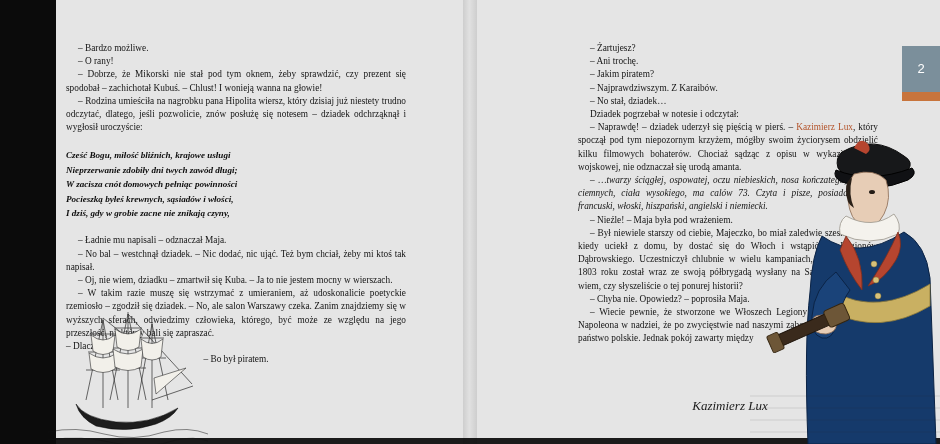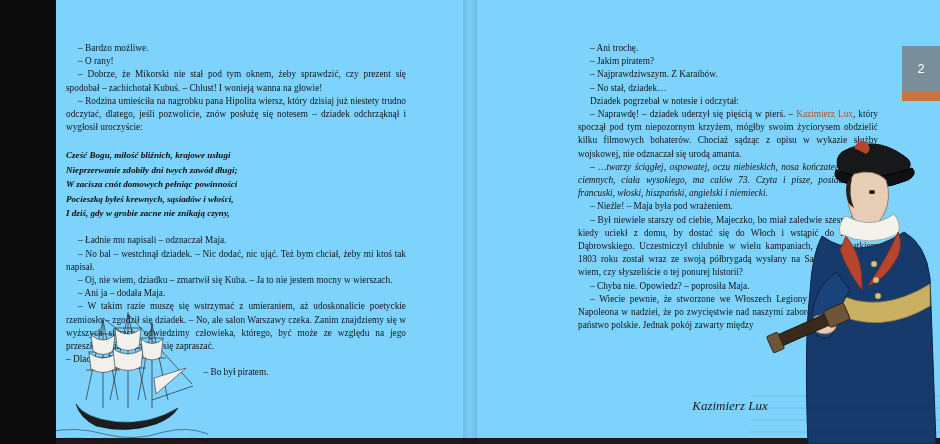--- a/index.html
+++ b/index.html
@@ -11,21 +11,21 @@
     width: 940px;
     height: 444px;
     overflow: hidden;
     font-family: "Liberation Serif", serif;
     color: #111;
   }
   .page {
     position: relative;
     width: 940px;
     height: 444px;
-    background: #7dd3fc;
+    background: #e5e5e5;
   }
   
   .left-bleed {
     position: absolute;
     left: 0; top: 0;
     width: 56px; height: 444px;
     background: #0b0b0b;
     z-index: 5;
   }
   
@@ -152,27 +152,27 @@
       <div>Cześć Bogu, miłość bliźnich, krajowe usługi</div>
       <div>Nieprzerwanie zdobiły dni twych zawód długi;</div>
       <div>W zacisza cnót domowych pełniąc powinności</div>
       <div>Pocieszką byłeś krewnych, sąsiadów i włości,</div>
       <div>I dziś, gdy w grobie zacne nie znikają czyny,</div>
     </div>
 
     <p class="dash">– Ładnie mu napisali – odznaczał Maja.</p>
     <p class="dash">– No bal – westchnął dziadek. – Nic dodać, nic ująć. Też bym chciał, żeby mi ktoś tak napisał.</p>
     <p class="dash">– Oj, nie wiem, dziadku – zmartwił się Kuba. – Ja to nie jestem mocny w wierszach.</p>
-    <p class="dash">– Ani ja – dodała Maja.</p>
     <p class="dash">– W takim razie muszę się wstrzymać z umieraniem, aż udoskonalicie poetyckie rzemiosło – zgodził się dziadek. – No, ale salon Warszawy czeka. Zanim znajdziemy się w wyższych sferach, odwiedzimy człowieka, którego, być może ze względu na jego przeszłość, niektórzy bali się zapraszać.</p>
     <p class="dash" style="text-align:left; text-indent:0;">– Dlaczego?</p>
     <p class="dash" style="text-align:center; text-indent:0;">– Bo był piratem.</p>
   </div>
 
   <div class="col right">
+    <p class="dash">– Żartujesz?</p>
     <p class="dash">– Ani trochę.</p>
     <p class="dash">– Jakim piratem?</p>
     <p class="dash">– Najprawdziwszym. Z Karaibów.</p>
     <p class="dash">– No stał, dziadek…</p>
 
     <p class="dash">Dziadek pogrzebał w notesie i odczytał:</p>
 
     <p class="dash"><span>– Naprawdę! – dziadek uderzył się pięścią w pierś. – </span><span class="accent">Kazimierz Lux</span><span>, który spoczął pod tym niepozornym krzyżem, mógłby swoim życiorysem obdzielić kilku filmowych bohaterów. Chociaż sądząc z opisu w wykazie służby wojskowej, nie odznaczał się urodą amanta.</span></p>
     <p class="dash" style="font-style:italic;">– …twarzy ściągłej, ospowatej, oczu niebieskich, nosa kończatego, włosów ciemnych, ciała wysokiego, ma calów 73. Czyta i pisze, posiada języki: francuski, włoski, hiszpański, angielski i niemiecki.</p>
     <p class="dash">– Nieźle! – Maja była pod wrażeniem.</p>

